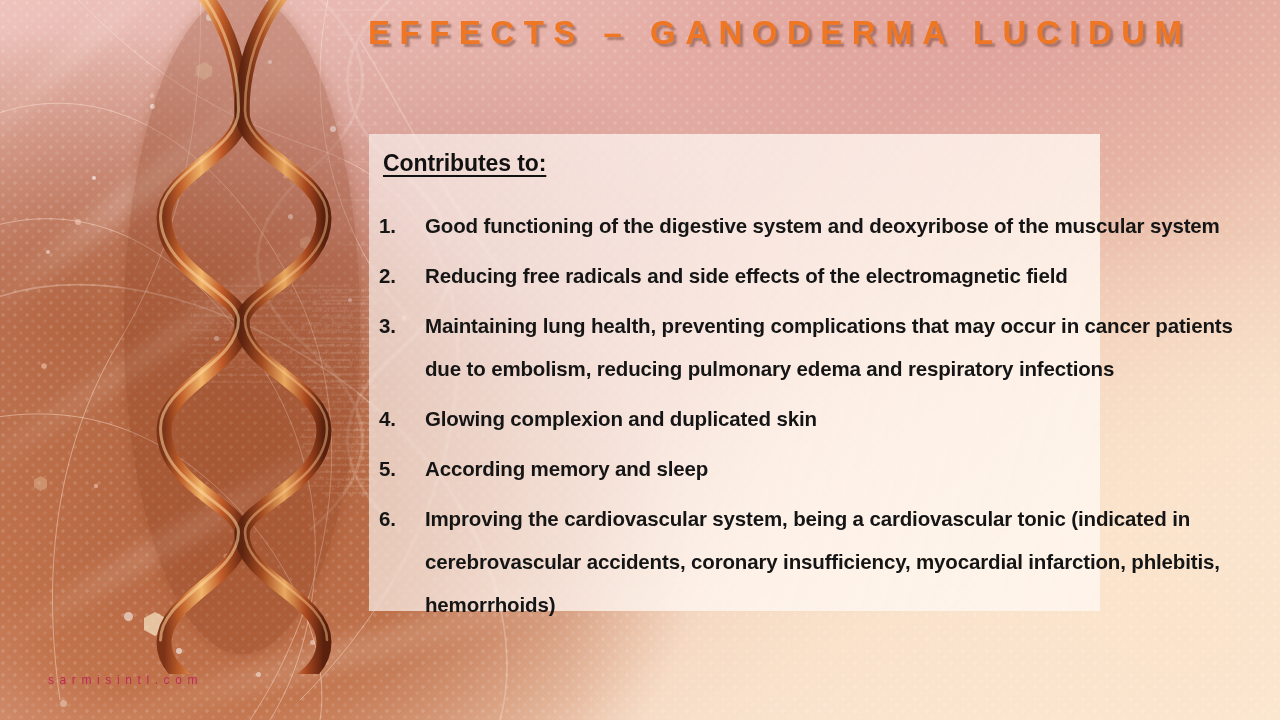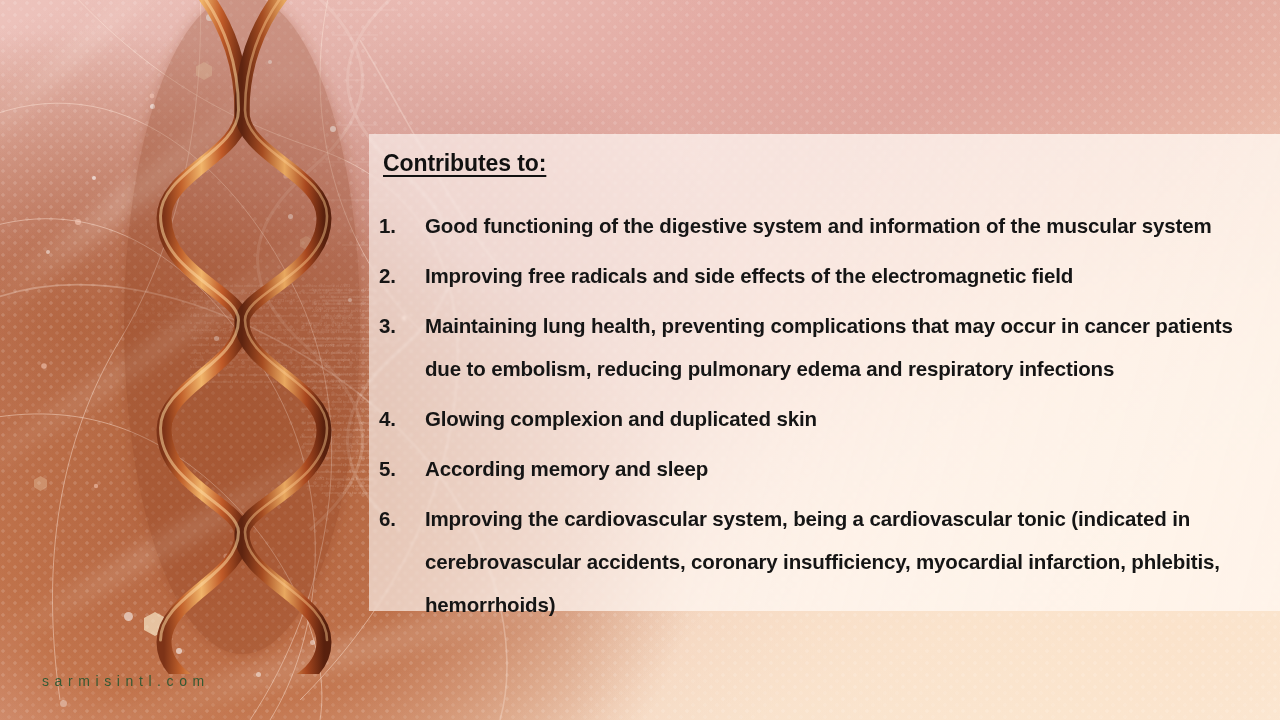--- a/index.html
+++ b/index.html
@@ -134,21 +134,21 @@
     color:#ef7622;
     white-space:nowrap;
     text-shadow:3px 3px 2px rgba(90,45,30,.42);
     font-family:"Liberation Sans", sans-serif;
   }
 
   
   #panel {
     position:absolute;
     left:369px; top:134px;
-    width:911px; height:477px;
+    width:731px; height:477px;
     background:linear-gradient(105deg,
       rgba(255,250,247,.60) 0%,
       rgba(255,248,244,.72) 30%,
       rgba(255,247,241,.80) 60%,
       rgba(255,246,238,.86) 100%);
     backdrop-filter:blur(1px);
   }
 
   #heading {
     position:absolute;
@@ -181,24 +181,24 @@
   .li .num {
     flex:0 0 47px;
     text-align:left;
     padding-left:1px;
   }
   .li .txt { flex:1 1 auto; }
 
   
   #watermark {
     position:absolute;
-    left:42px; top:673px;
-    font-size:14px;
+    left:48px; top:673px;
+    font-size:12px;
     letter-spacing:5.6px;
-    color:#14532d;
+    color:#be185d;
     opacity:.82;
     font-family:"Liberation Sans", sans-serif;
   }
 </style>
 </head>
 <body>
 
 <div id="slide">
 
   <div class="bg-base"></div>
@@ -372,31 +372,32 @@
       <line x1="76" y1="663" x2="228" y2="663" stroke-width="2.4"></line>
     </g>
 
     <path d="M72,-20 C150,40 150,120 150,138 C150,180 72,200 72,244 C72,300 150,320 150,348 C150,392 72,412 72,456 C72,512 150,532 150,560 C150,604 72,624 72,668 C72,700 110,720 150,730" fill="none" stroke="url(#strandA)" stroke-width="15" stroke-linecap="round"></path>
     <path d="M232,-20 C150,40 150,120 150,138 C150,180 232,200 232,244 C232,300 150,320 150,348 C150,392 232,412 232,456 C232,512 150,532 150,560 C150,604 232,624 232,668 C232,700 194,720 150,730" fill="none" stroke="url(#strandB)" stroke-width="15" stroke-linecap="round"></path>
 
     <path d="M72,-20 C150,40 150,120 150,138 C150,180 72,200 72,244 C72,300 150,320 150,348 C150,392 72,412 72,456 C72,512 150,532 150,560 C150,604 72,624 72,668" fill="none" stroke="#ffd9a0" stroke-opacity=".55" stroke-width="3" stroke-linecap="round" transform="translate(-3.5,-2)"></path>
     <path d="M232,-20 C150,40 150,120 150,138 C150,180 232,200 232,244 C232,300 150,320 150,348 C150,392 232,412 232,456 C232,512 150,532 150,560 C150,604 232,624 232,668" fill="none" stroke="#ffcf92" stroke-opacity=".45" stroke-width="2.6" stroke-linecap="round" transform="translate(3,-2)"></path>
   </svg>
 
+  <div id="title">EFFECTS – GANODERMA LUCIDUM</div>
 
   <div id="panel">
     <div id="heading">Contributes to:</div>
     <ol id="list">
         <li class="li">
           <span class="num">1.</span>
-          <span class="txt">Good functioning of the digestive system and information of the muscular system</span>
+          <span class="txt">Good functioning of the digestive system and deoxyribose of the muscular system</span>
         </li>
         <li class="li">
           <span class="num">2.</span>
-          <span class="txt">Improving free radicals and side effects of the electromagnetic field</span>
+          <span class="txt">Reducing free radicals and side effects of the electromagnetic field</span>
         </li>
         <li class="li">
           <span class="num">3.</span>
           <span class="txt">Maintaining lung health, preventing complications that may occur in cancer patients due to embolism, reducing pulmonary edema and respiratory infections</span>
         </li>
         <li class="li">
           <span class="num">4.</span>
           <span class="txt">Glowing complexion and duplicated skin</span>
         </li>
         <li class="li">

